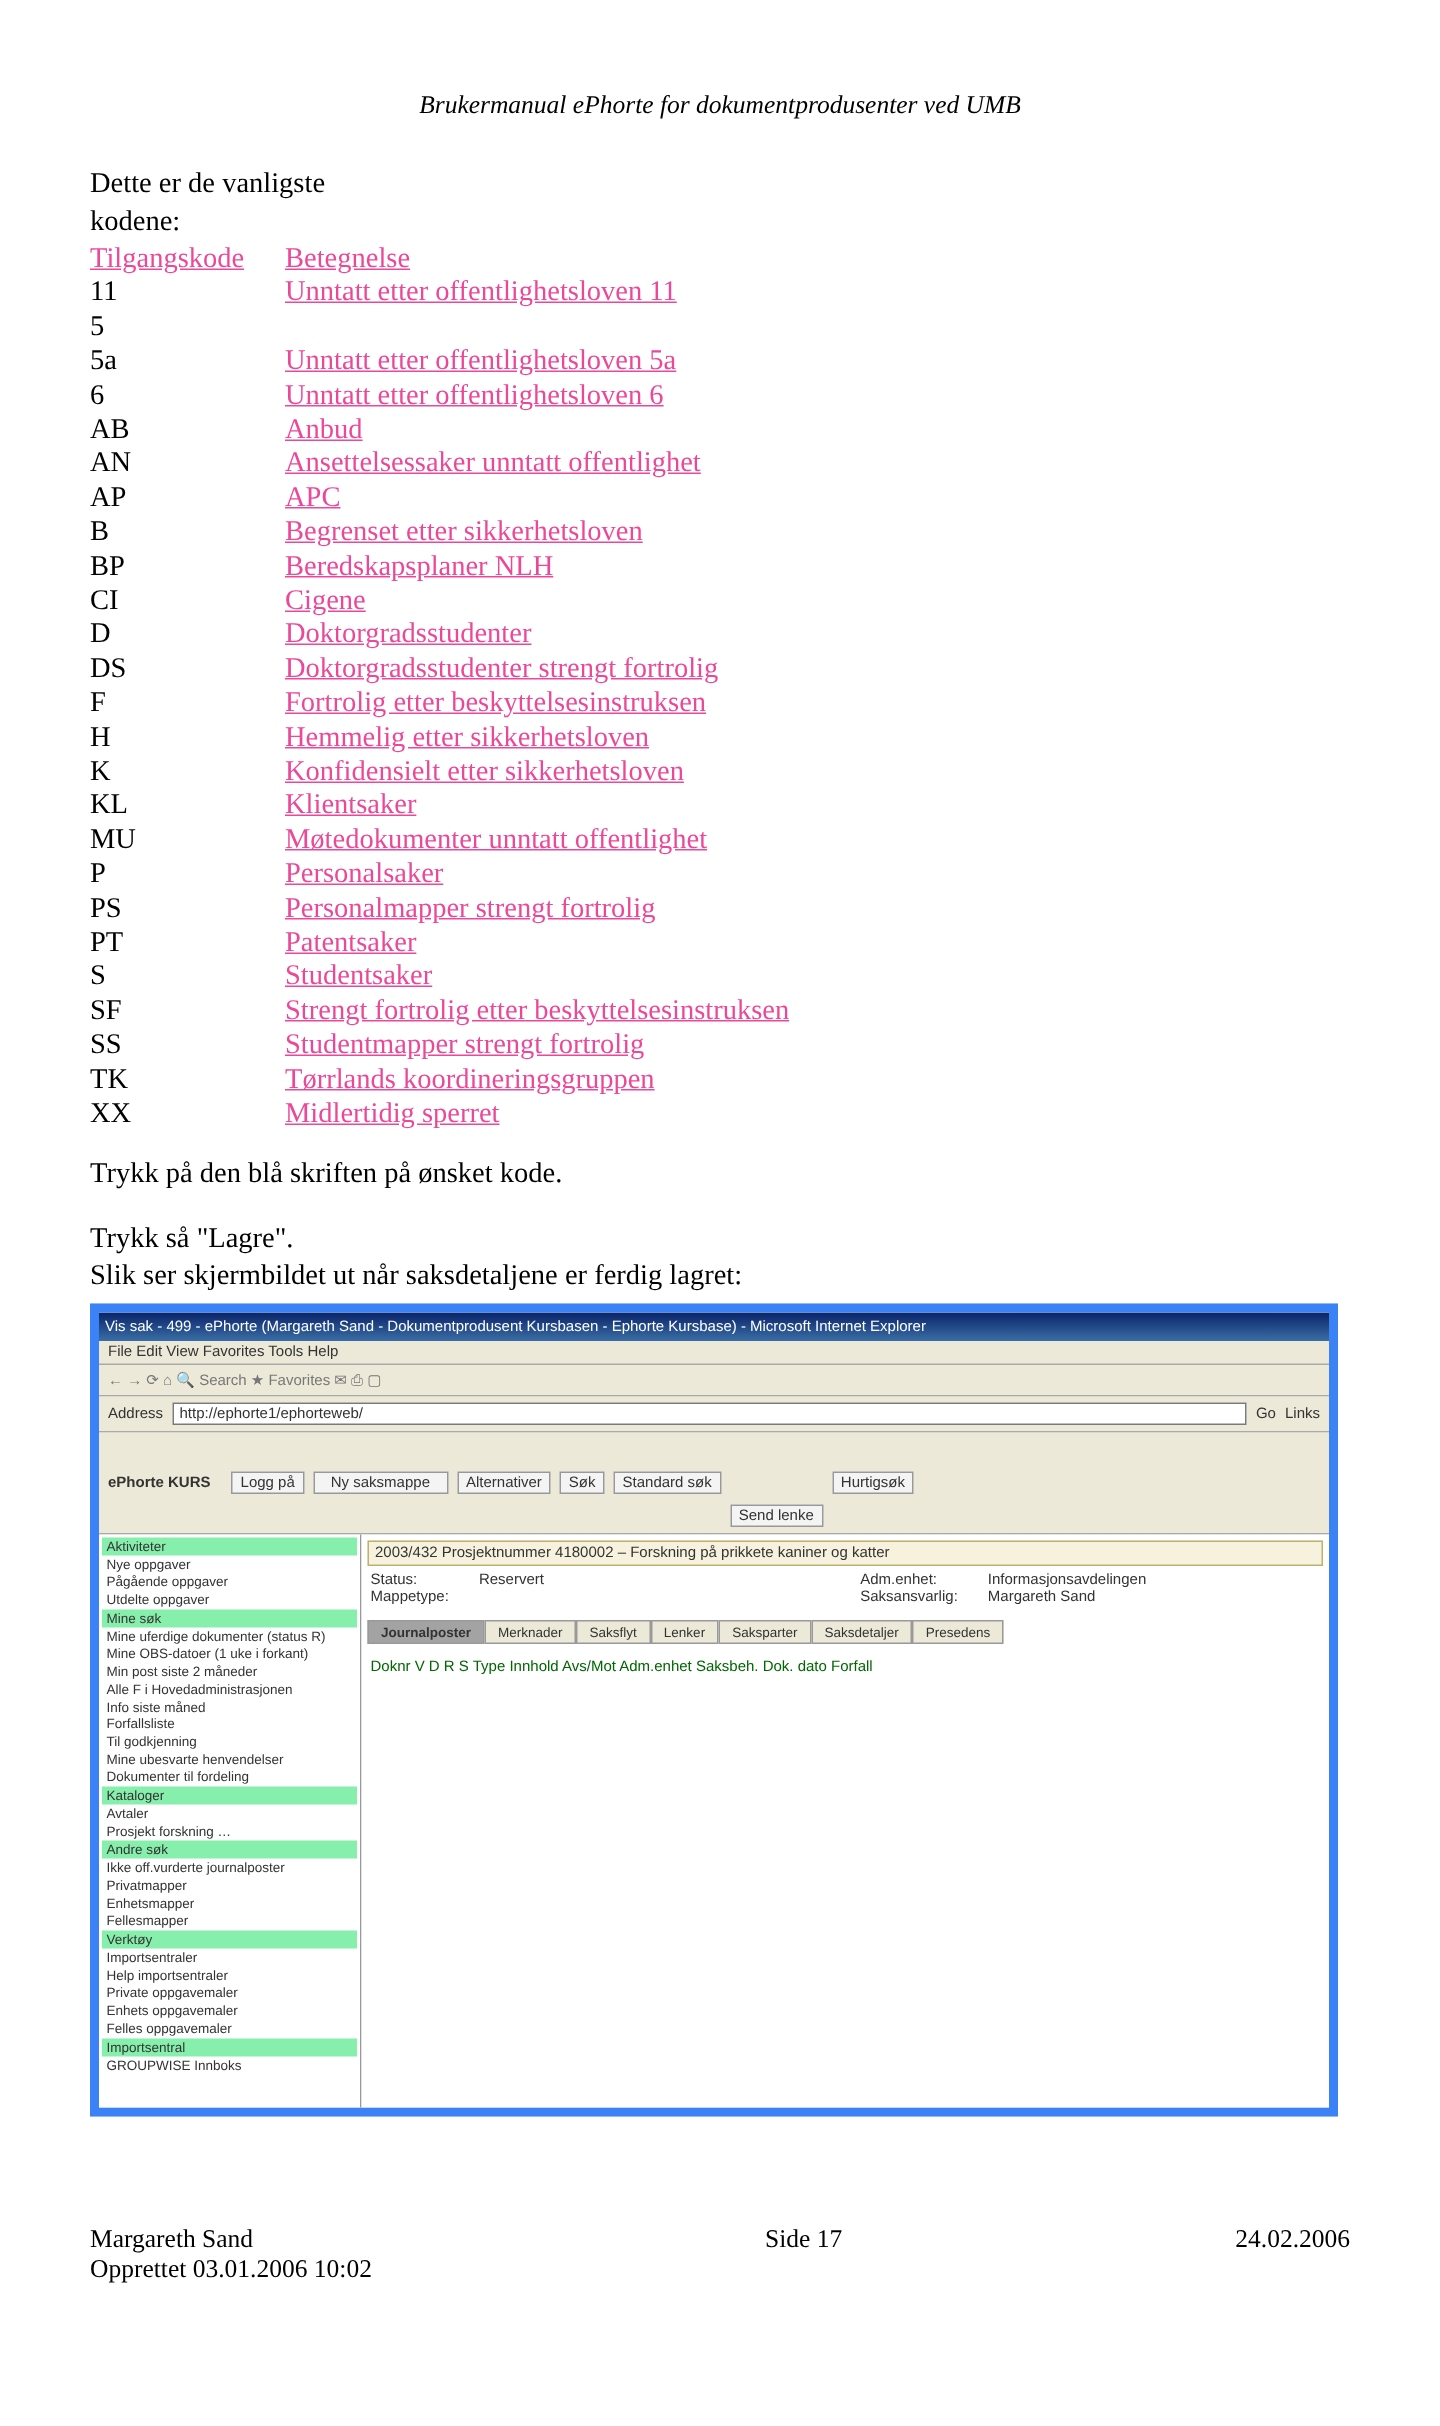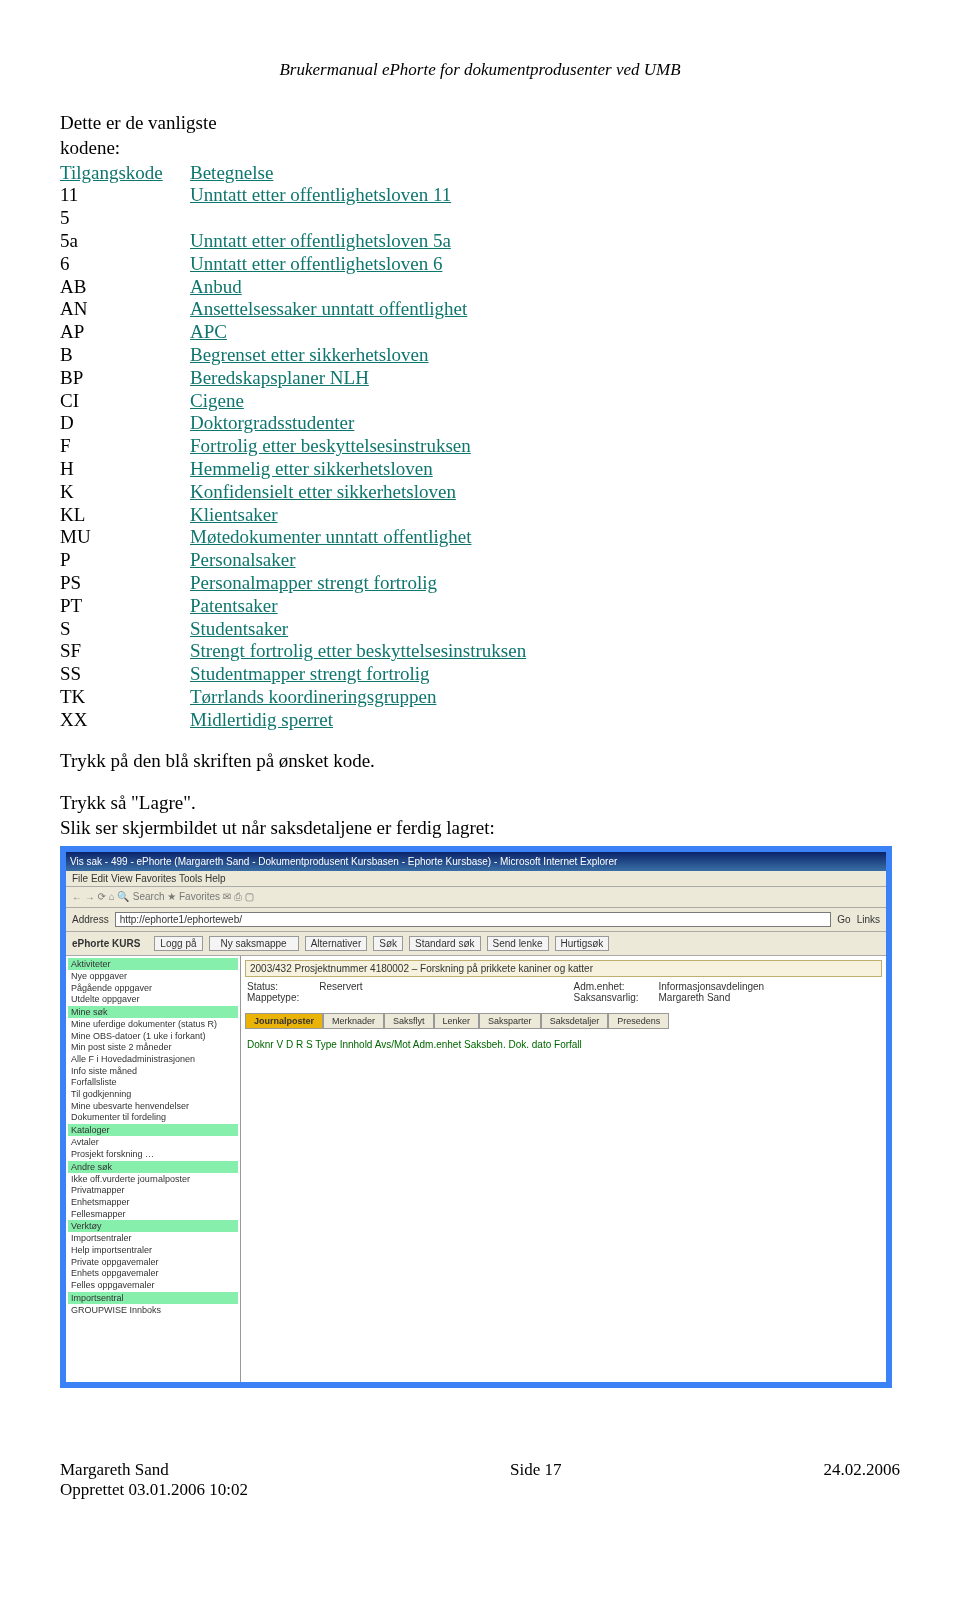--- a/index.html
+++ b/index.html
@@ -30,21 +30,21 @@
     line-height: 1.2;
   }
   .code-cell {
     width: 130px;
     flex-shrink: 0;
   }
   .desc-cell {
     flex: 1;
   }
   a.link {
-    color: #0f766e;
+    color: #ec4899;
     text-decoration: underline;
   }
   .screenshot-placeholder {
     width: 820px;
     height: 530px;
     background: #e0e0e0;
     border: 6px solid #3b82f6;
     margin: 6px 0 72px 0;
     position: relative;
     overflow: hidden;
@@ -145,20 +145,24 @@
       </div>
       <div class="code-row">
         <div class="code-cell">CI</div>
         <div class="desc-cell"><a class="link">Cigene</a></div>
       </div>
       <div class="code-row">
         <div class="code-cell">D</div>
         <div class="desc-cell"><a class="link">Doktorgradsstudenter</a></div>
       </div>
       <div class="code-row">
+        <div class="code-cell">DS</div>
+        <div class="desc-cell"><a class="link">Doktorgradsstudenter strengt fortrolig</a></div>
+      </div>
+      <div class="code-row">
         <div class="code-cell">F</div>
         <div class="desc-cell"><a class="link">Fortrolig etter beskyttelsesinstruksen</a></div>
       </div>
       <div class="code-row">
         <div class="code-cell">H</div>
         <div class="desc-cell"><a class="link">Hemmelig etter sikkerhetsloven</a></div>
       </div>
       <div class="code-row">
         <div class="code-cell">K</div>
         <div class="desc-cell"><a class="link">Konfidensielt etter sikkerhetsloven</a></div>
@@ -225,21 +229,21 @@
     <span>Go</span>
     <span>Links</span>
   </div>
   <div class="sp-toolbar" id="app-toolbar">
       <span style="font-weight: bold; margin-right: 8px;">ePhorte KURS</span>
       <span style="border: 1px solid rgb(153, 153, 153); background: rgb(244, 244, 244); padding: 1px 5px;">Logg på</span>
       <span style="border: 1px solid rgb(153, 153, 153); background: rgb(244, 244, 244); padding: 1px 11px;">Ny saksmappe</span>
       <span style="border: 1px solid rgb(153, 153, 153); background: rgb(244, 244, 244); padding: 1px 5px;">Alternativer</span>
       <span style="border: 1px solid rgb(153, 153, 153); background: rgb(244, 244, 244); padding: 1px 5px;">Søk</span>
       <span style="border: 1px solid rgb(153, 153, 153); background: rgb(244, 244, 244); padding: 1px 5px;">Standard søk</span>
-      <span style="border: 1px solid rgb(153, 153, 153); background: rgb(244, 244, 244); padding: 1px 5px;">Send lenke</span>
+      <span style="border: 1px solid rgb(153, 153, 153); background: rgb(244, 244, 244); padding: 1px 5px; margin-top: 44px;">Send lenke</span>
       <span style="border: 1px solid rgb(153, 153, 153); background: rgb(244, 244, 244); padding: 1px 5px;">Hurtigsøk</span>
     </div>
   <div class="sp-main">
     <div class="sp-left" id="left-panel">
         <div class="sp-left-h">Aktiviteter</div>
         <div class="sp-left-item">Nye oppgaver</div>
         <div class="sp-left-item">Pågående oppgaver</div>
         <div class="sp-left-item">Utdelte oppgaver</div>
         <div class="sp-left-h">Mine søk</div>
         <div class="sp-left-item">Mine uferdige dokumenter (status R)</div>
@@ -286,21 +290,21 @@
             <div><span>Adm.enhet:</span></div>
             <div><span>Saksansvarlig:</span></div>
           </div>
           <div>
             <div><span>Informasjonsavdelingen</span></div>
             <div><span>Margareth Sand</span></div>
           </div>
         </div>
       </div>
       <div class="sp-tabrow" id="tabs-row">
-          <span class="sp-tab" style="background: #eab308; font-weight: bold;">Journalposter</span>
+          <span class="sp-tab" style="background: #a3a3a3; font-weight: bold;">Journalposter</span>
           <span class="sp-tab">Merknader</span>
           <span class="sp-tab">Saksflyt</span>
           <span class="sp-tab">Lenker</span>
           <span class="sp-tab">Saksparter</span>
           <span class="sp-tab">Saksdetaljer</span>
           <span class="sp-tab">Presedens</span>
         </div>
       <div style="padding:4px 2px;color:#060">Doknr V D R S Type Innhold Avs/Mot Adm.enhet Saksbeh. Dok. dato Forfall</div>
     </div>
   </div>

